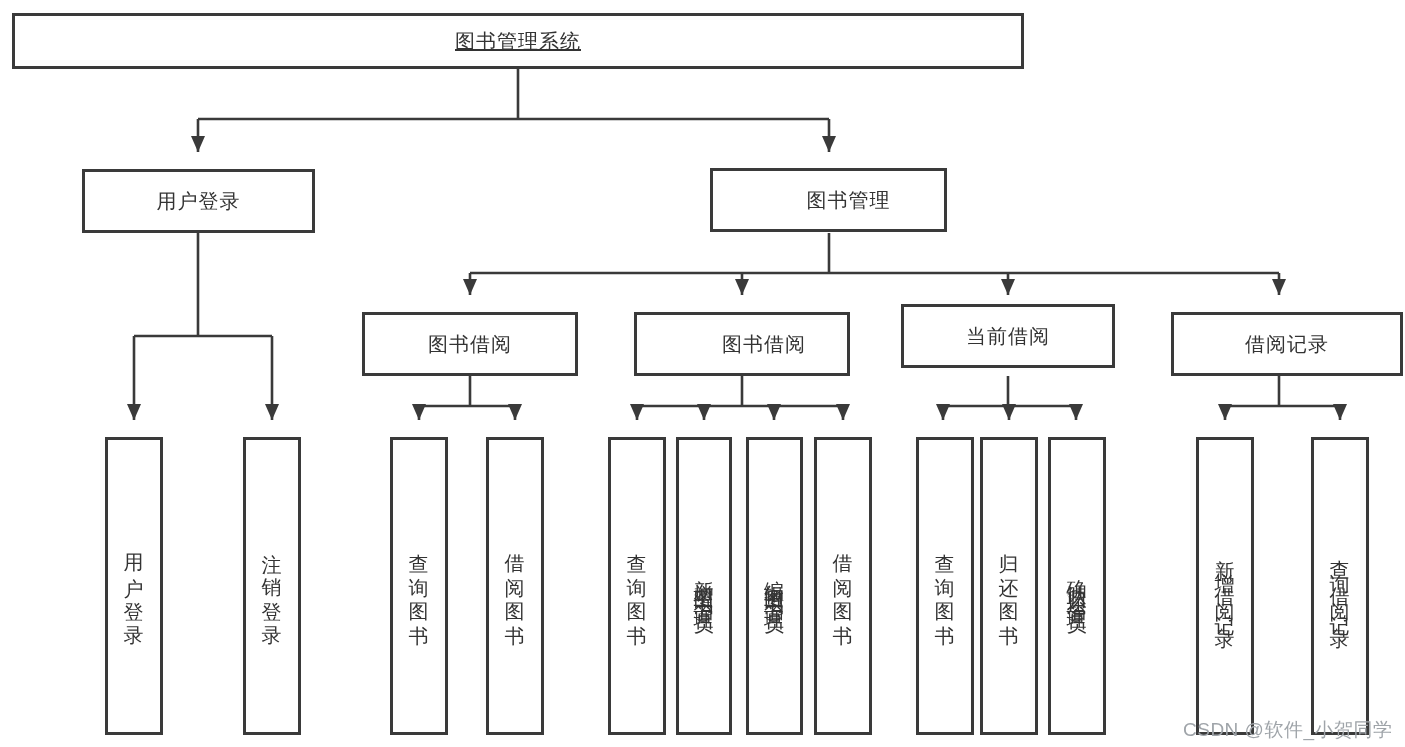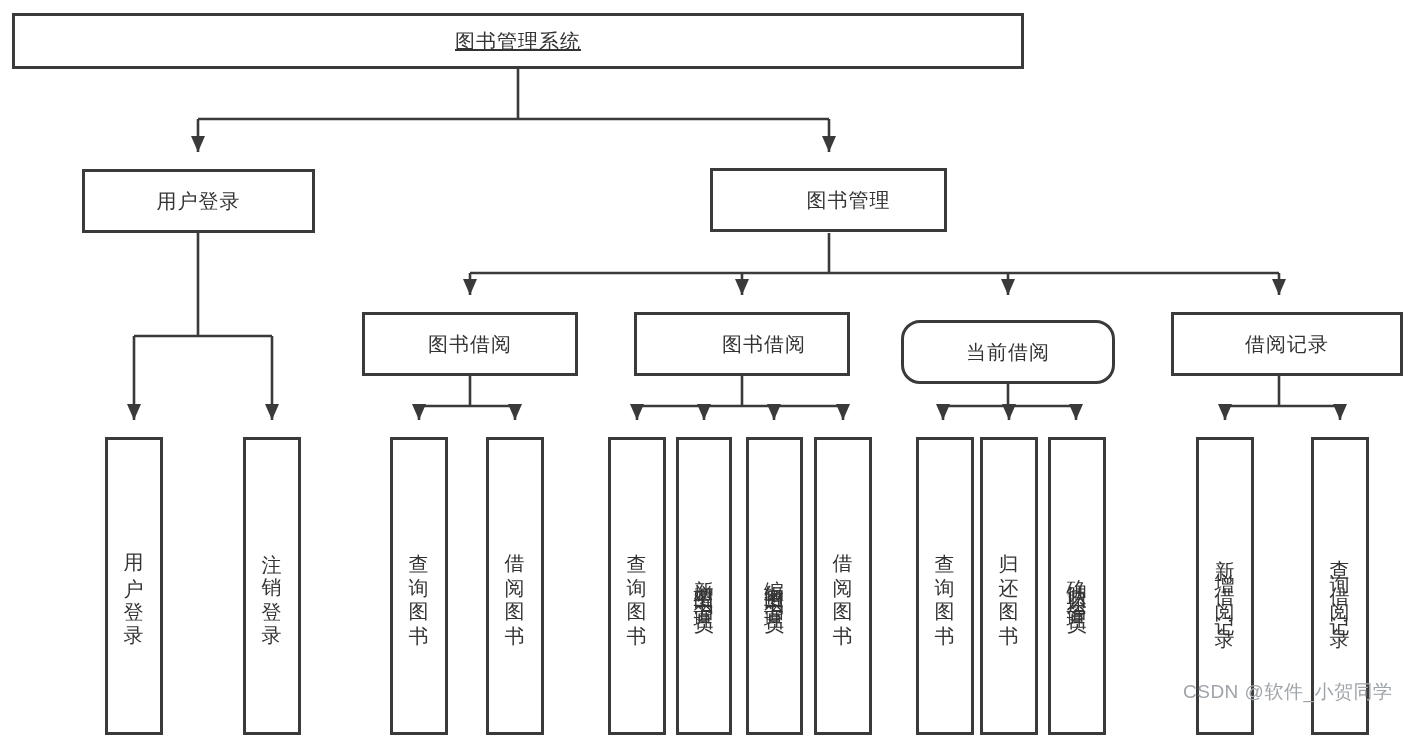--- a/index.html
+++ b/index.html
@@ -33,21 +33,21 @@
   .vnode span{
     writing-mode:vertical-rl;
     text-orientation:mixed;
     white-space:nowrap;
   }
   .sp-wide span{letter-spacing:24px;}
   .sp-mid span{letter-spacing:14px;}
   .sp-tight span{letter-spacing:5px;}
   .watermark{
     position:absolute;
-    left:1183px;top:679px;
+    left:1183px;top:717px;
     font-size:19px;
     color:var(--wm);
     z-index:3;
     white-space:nowrap;
     letter-spacing:0.5px;
   }
 </style>
 </head>
 <body>
 
@@ -94,21 +94,21 @@
     <path d="M1340,406 V420" marker-end="url(#arrow)"></path>
   </svg>
 
   <div class="node" style="left:12px;top:13px;width:1012px;height:56px;text-decoration:underline;">图书管理系统</div>
 
   <div class="node" style="left:82px;top:169px;width:233px;height:64px;">用户登录</div>
   <div class="node" style="left:710px;top:168px;width:237px;height:64px;padding-left:40px;">图书管理</div>
 
   <div class="node" style="left:362px;top:312px;width:216px;height:64px;">图书借阅</div>
   <div class="node" style="left:634px;top:312px;width:216px;height:64px;padding-left:44px;">图书借阅</div>
-  <div class="node" style="left:901px;top:320px;width:214px;height:64px;border-radius:19px;">当前借阅</div>
+  <div class="node" style="left:901px;top:304px;width:214px;height:64px;">当前借阅</div>
   <div class="node" style="left:1171px;top:312px;width:232px;height:64px;">借阅记录</div>
 
   <div class="node vnode sp-wide" style="left:105px;top:437px;width:58px;height:298px;">
       <span>用户登录</span>
     </div>
   <div class="node vnode sp-wide" style="left:243px;top:437px;width:58px;height:298px;">
       <span>注销登录</span>
     </div>
 
   <div class="node vnode sp-wide" style="left:390px;top:437px;width:58px;height:298px;">

